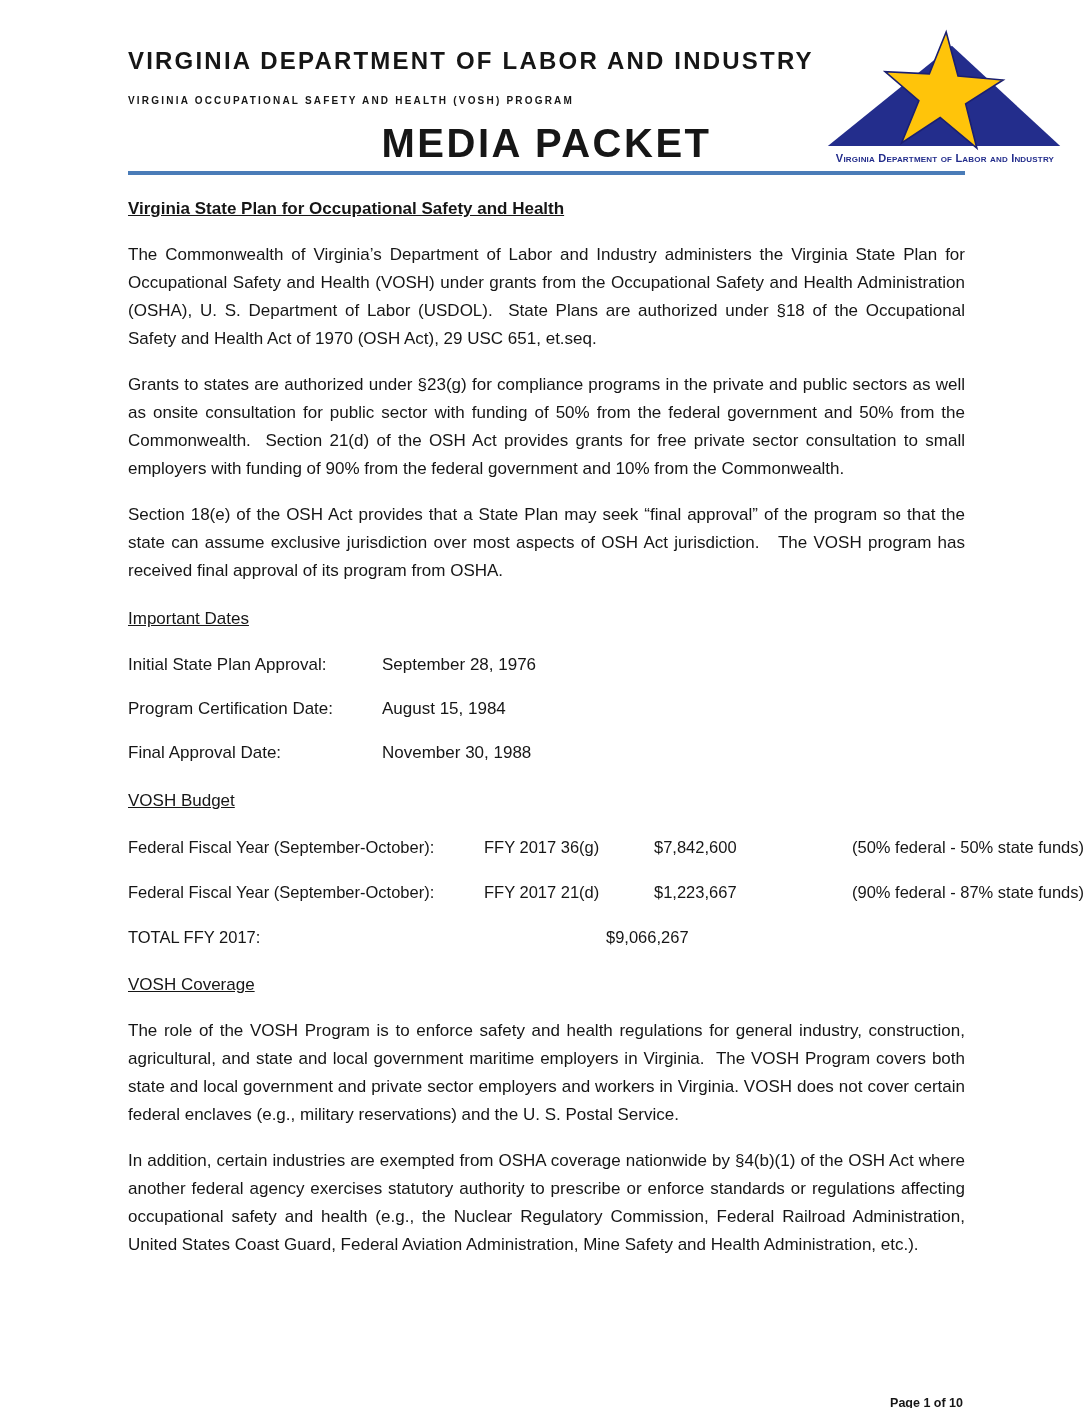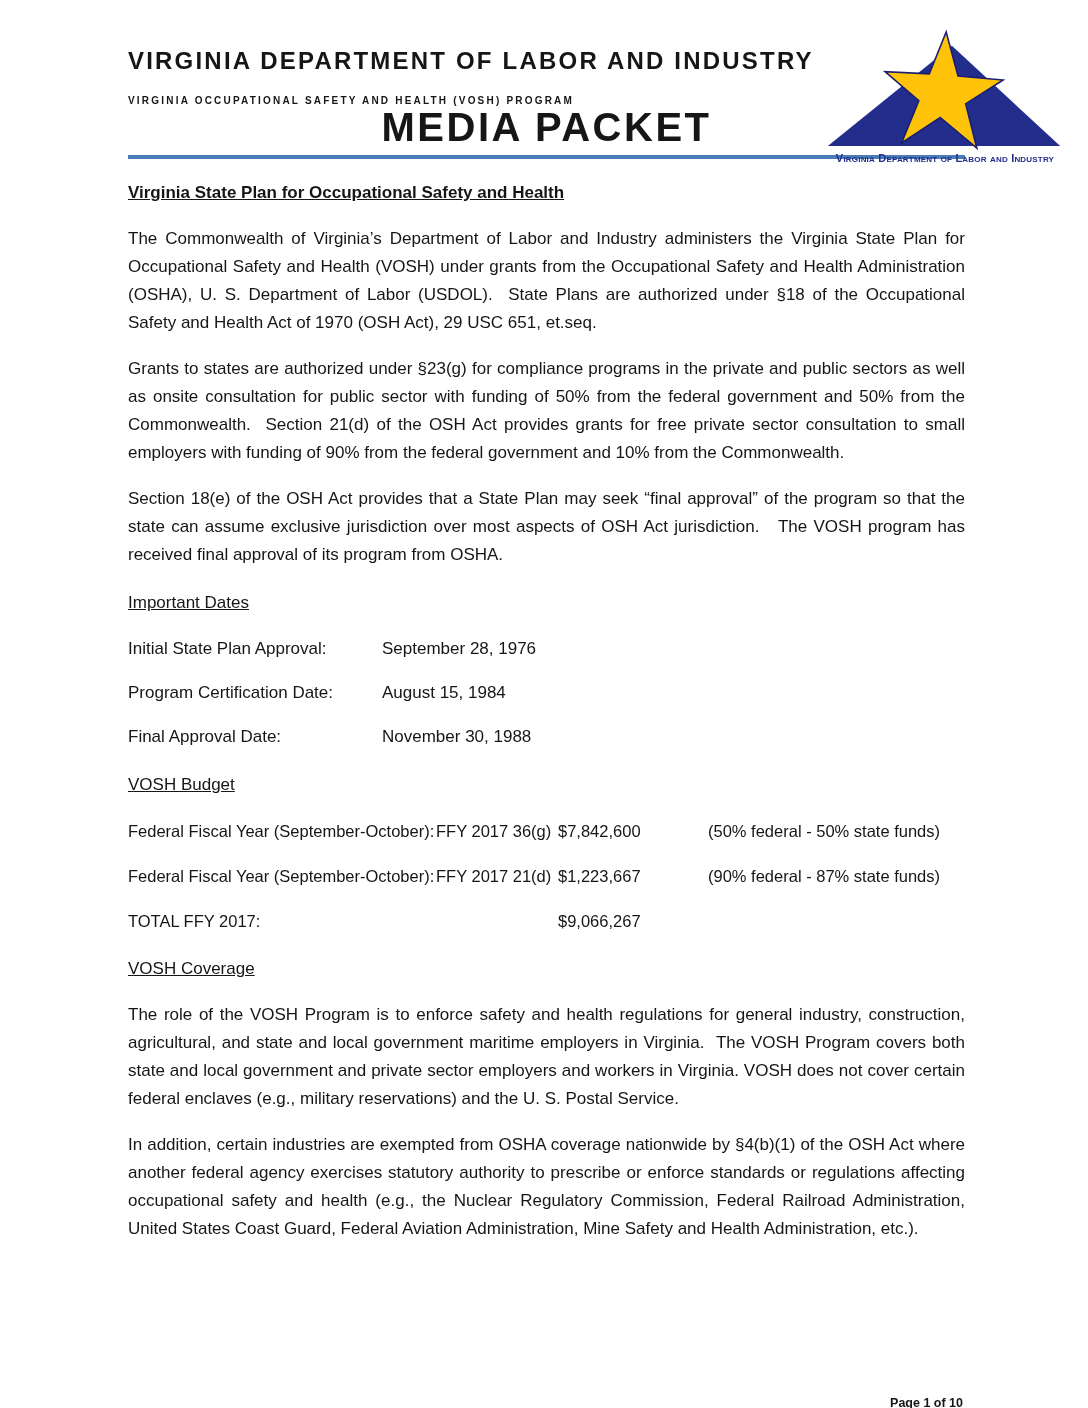--- a/index.html
+++ b/index.html
@@ -25,20 +25,21 @@
   
   .agency-title{
     font-size:24px;font-weight:bold;letter-spacing:2.2px;
     line-height:1.25;
   }
   .program-subtitle{
     margin-top:19px;
     font-size:10px;font-weight:bold;letter-spacing:2.2px;
   }
   .doc-title{
+    margin-top:16px;
     font-size:40px;font-weight:bold;letter-spacing:2.5px;
     text-align:center;
     line-height:1.05;
   }
   .rule{
     margin-top:7px;
     height:4px;
     background:var(--rule);
   }
   
@@ -77,20 +78,21 @@
     font-size:17px;line-height:28px;
     margin-bottom:16px;
     white-space:nowrap;
   }
   .d-label{width:254px;flex-shrink:0;}
   .budget-row{
     display:flex;
     font-size:16.5px;line-height:28px;
     margin-bottom:17px;
     white-space:nowrap;
+    gap:48px;
   }
   .b-label{width:308px;flex-shrink:0;}
   .b-ffy{width:122px;flex-shrink:0;}
   .b-amount{width:150px;flex-shrink:0;}
   .b-label-wide{width:430px;flex-shrink:0;}
   
   .footer{
     position:absolute;
     top:1396px;right:125px;
     font-size:12.5px;font-weight:bold;

